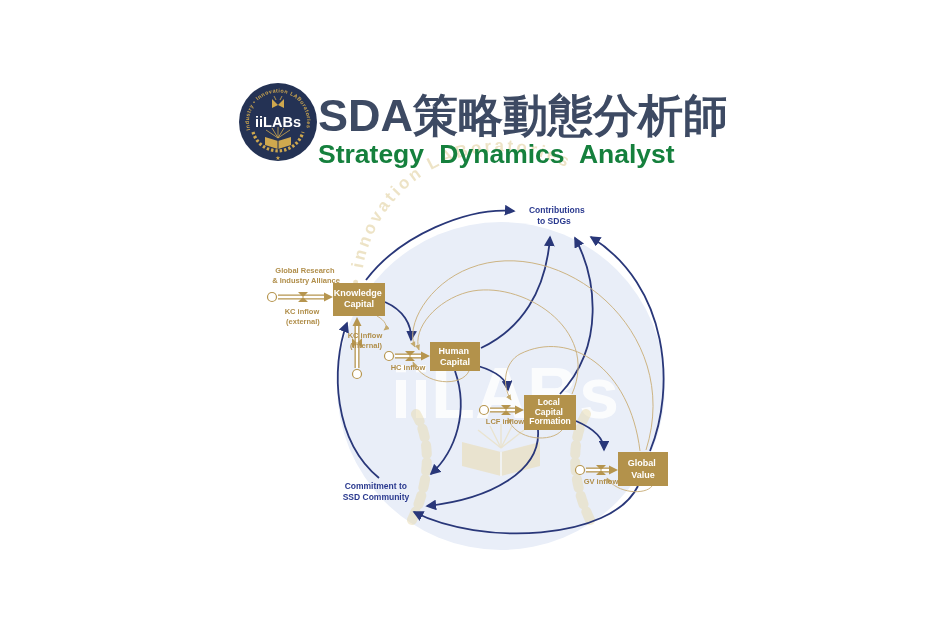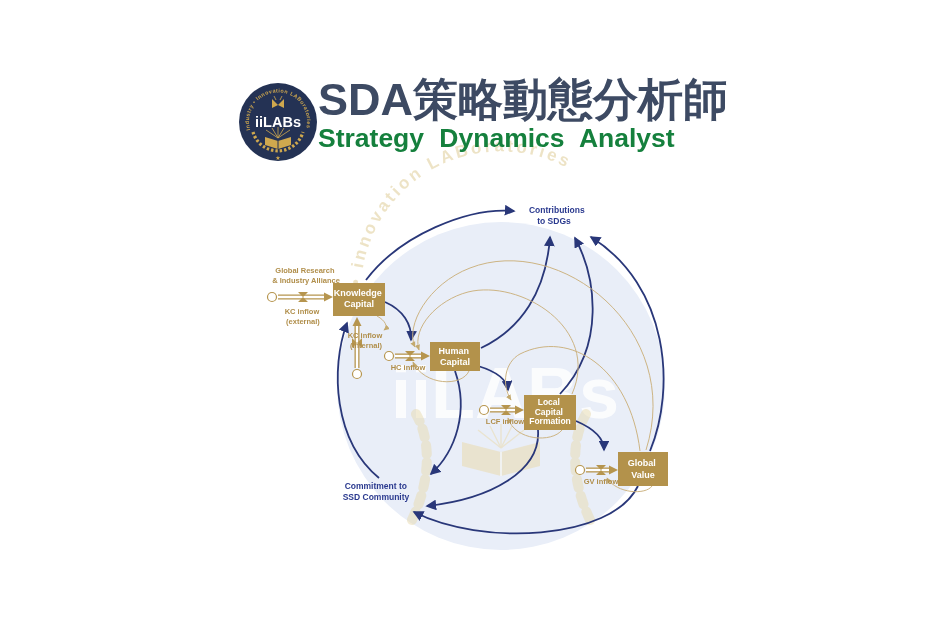--- a/index.html
+++ b/index.html
@@ -1,20 +1,20 @@
 <!DOCTYPE html>
 <html><head>
 <meta charset="utf-8">
 <style>
   html,body{margin:0;padding:0;background:#ffffff;}
   #stage{position:relative;width:939px;height:626px;background:#ffffff;overflow:hidden;
          font-family:"Liberation Sans","DejaVu Sans",sans-serif;}
   
   #logo-badge{position:absolute;left:238px;top:80px;width:80px;height:84px;}
-  #title-block{position:absolute;left:318px;top:76px;}
+  #title-block{position:absolute;left:318px;top:92px;}
   #title-zh{margin:0;font-size:45px;line-height:48px;font-weight:700;color:#3d4a63;letter-spacing:0px;}
   #title-en{margin:0;font-size:26.5px;line-height:28px;font-weight:700;color:#15803d;word-spacing:0.30em;}
   
   #diagram{position:absolute;left:0;top:0;width:939px;height:626px;}
   .stock-rect{fill:#b3924b;}
   .stock-label{fill:#ffffff;font-size:9px;font-weight:700;text-anchor:middle;}
   .stock-label-sm{fill:#ffffff;font-size:8.5px;font-weight:700;text-anchor:middle;}
   .gold-label{fill:#b08e4a;font-size:7.5px;font-weight:600;text-anchor:middle;}
   .navy-label{fill:#2b3a8f;font-size:8.5px;font-weight:700;text-anchor:middle;}
   .navy-arc{stroke:#293779;stroke-width:1.8;fill:none;}

